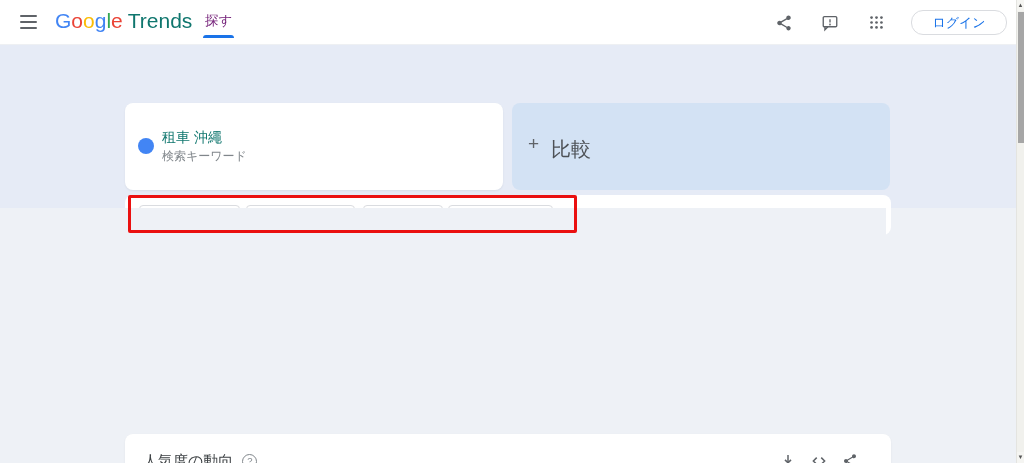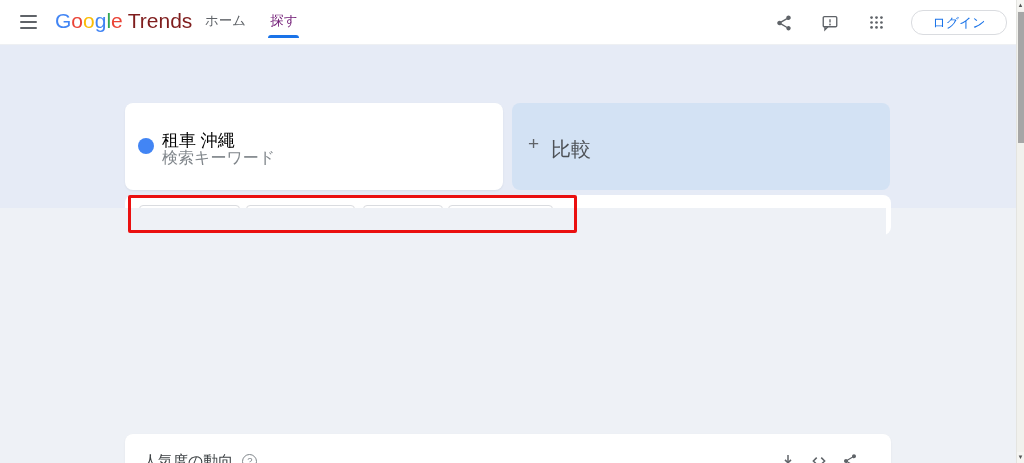--- a/index.html
+++ b/index.html
@@ -9,35 +9,35 @@
 
   
   header { position:absolute; left:0; top:0; width:1024px; height:45px; background:#fff; border-bottom:1px solid #eef0f3; z-index:3; }
   .hamburger { position:absolute; left:18px; top:13px; width:22px; height:18px; border:none; background:none; cursor:pointer; display:flex; flex-direction:column; justify-content:space-between; padding:2px 2px; }
   .hamburger span { display:block; width:17px; height:2px; background:#5f6368; border-radius:1px; }
   .logo { position:absolute; left:55px; top:9px; font-size:21px; letter-spacing:0; cursor:pointer; }
   .logo .l0,.logo .l3 { color:#4285F4; }
   .logo .l1,.logo .l5 { color:#EA4335; }
   .logo .l2 { color:#FBBC05; }
   .logo .l4 { color:#34A853; }
-  .logo-trends { color:#7f1d1d; margin-left:5px; font-weight:400; }
+  .logo-trends { color:#0f766e; margin-left:5px; font-weight:400; }
   .tabs { position:absolute; left:203px; top:0; height:44px; display:flex; gap:20px; align-items:center; }
   .tab { position:relative; height:44px; line-height:42px; font-size:13.5px; color:#5f6368; text-decoration:none; cursor:pointer; padding:0 2px; }
   .tab.active { color:#701a75; }
   .tab.active::after { content:""; position:absolute; left:0; right:0; bottom:6px; height:3px; background:#1a73e8; border-radius:3px 3px 0 0; }
   .h-actions { position:absolute; right:17px; top:0; height:45px; display:flex; align-items:center; gap:24px; }
   .icon-btn { border:none; background:none; width:22px; height:22px; padding:0; cursor:pointer; display:flex; align-items:center; justify-content:center; }
   .login-btn { width:96px; height:25px; border:1px solid #dadce0; border-radius:12px; background:#fff; color:#1a73e8; font-size:13px; cursor:pointer; font-family:inherit; }
 
   
   .hero { position:absolute; left:0; top:45px; width:1024px; height:163px; background:#e6ebf6; }
   .term-card { position:absolute; left:125px; top:58px; width:378px; height:87px; background:#fff; border-radius:8px; box-shadow:0 1px 2px rgba(60,64,67,.08); cursor:pointer; }
   .dot { position:absolute; left:138px; top:93px; width:16px; height:16px; border-radius:50%; background:#4285f4; }
-  .term-title { position:absolute; left:162px; top:84px; font-size:17px; color:#000000; }
-  .term-sub { position:absolute; left:162px; top:103px; font-size:16px; color:#80868b; }
+  .term-title { position:absolute; left:162px; top:84px; font-size:14px; color:#0f766e; }
+  .term-sub { position:absolute; left:162px; top:103px; font-size:12px; color:#80868b; }
   .compare-card { position:absolute; left:512px; top:58px; width:378px; height:87px; background:#d3e2f4; border-radius:8px; cursor:pointer; }
   .plus { position:absolute; left:528px; top:88px; font-size:19px; color:#5f6368; }
   .compare-label { position:absolute; left:551px; top:91px; font-size:20px; color:#4d5156; }
   .filter-bar { position:absolute; left:125px; top:150px; width:766px; height:40px; background:#fff; border-radius:8px; }
   .dropdown { position:absolute; top:160px; height:27px; border:1px solid #dadce0; border-radius:4px; background:#fff; display:flex; align-items:center; justify-content:space-between; padding:0 10px; font-size:12.5px; color:#3c4043; cursor:pointer; font-family:inherit; }
   .dd-geo { left:139px; width:101px; }
   .dd-time { left:246px; width:109px; }
   .dd-cat { left:363px; width:80px; }
   .dd-type { left:448px; width:105px; }
   .caret { font-size:10px; color:#5f6368; margin-left:8px; }
@@ -65,21 +65,20 @@
 <div class="page">
 
   <header>
     <button class="hamburger">
         <span></span>
         <span></span>
         <span></span>
       </button>
     <div class="logo"><span class="l0">G</span><span class="l1">o</span><span class="l2">o</span><span class="l3">g</span><span class="l4">l</span><span class="l5">e</span><span class="logo-trends">Trends</span></div>
     <nav class="tabs">
-      <a class="tab">ホーム</a>
       <a class="tab active">探す</a>
     </nav>
     <div class="h-actions">
       <button class="icon-btn">
         <svg width="18" height="18" viewBox="0 0 24 24" fill="#5f6368">
             <path d="M18 16.08c-.76 0-1.44.3-1.96.77L8.91 12.7c.05-.23.09-.46.09-.7s-.04-.47-.09-.7l7.05-4.11c.54.5 1.25.81 2.04.81 1.66 0 3-1.34 3-3s-1.34-3-3-3-3 1.34-3 3c0 .24.04.47.09.7L8.04 9.81C7.5 9.31 6.79 9 6 9c-1.66 0-3 1.34-3 3s1.34 3 3 3c.79 0 1.5-.31 2.04-.81l7.12 4.16c-.05.21-.08.43-.08.65 0 1.61 1.31 2.92 2.92 2.92 1.61 0 2.92-1.31 2.92-2.92s-1.31-2.92-2.92-2.92z"></path>
           </svg>
       </button>
       <button class="icon-btn">
         <svg width="18" height="18" viewBox="0 0 24 24" fill="none" stroke="#5f6368" stroke-width="1.8">

